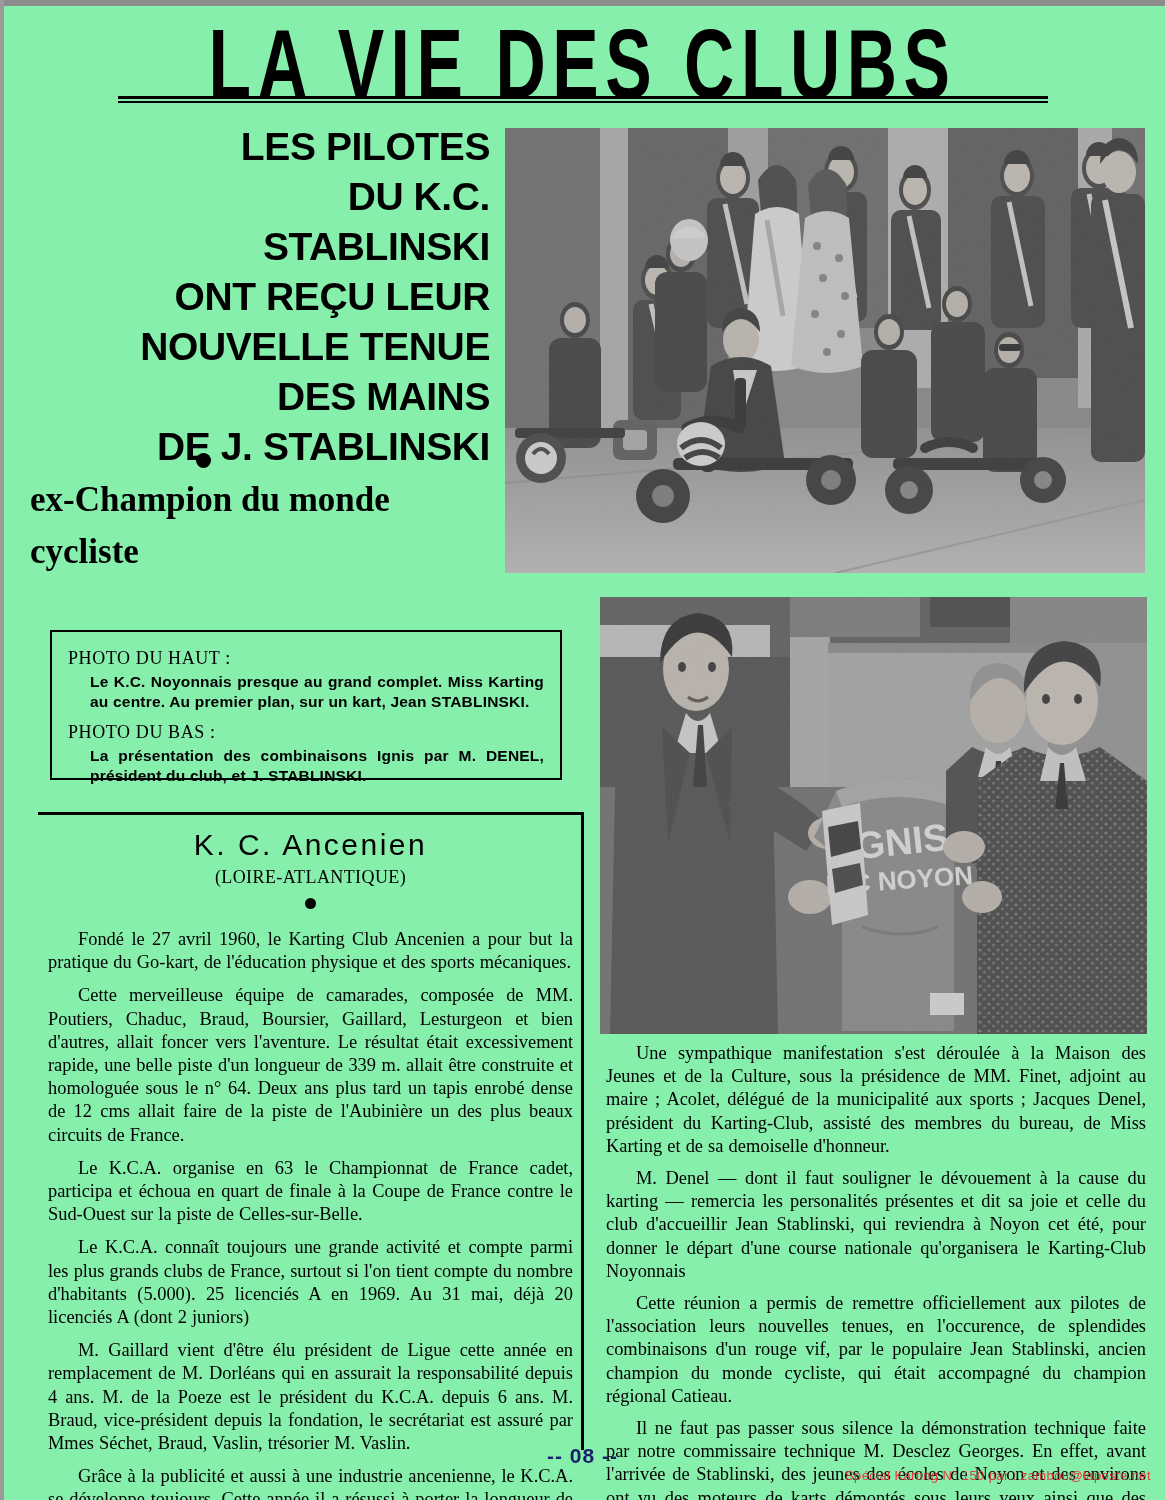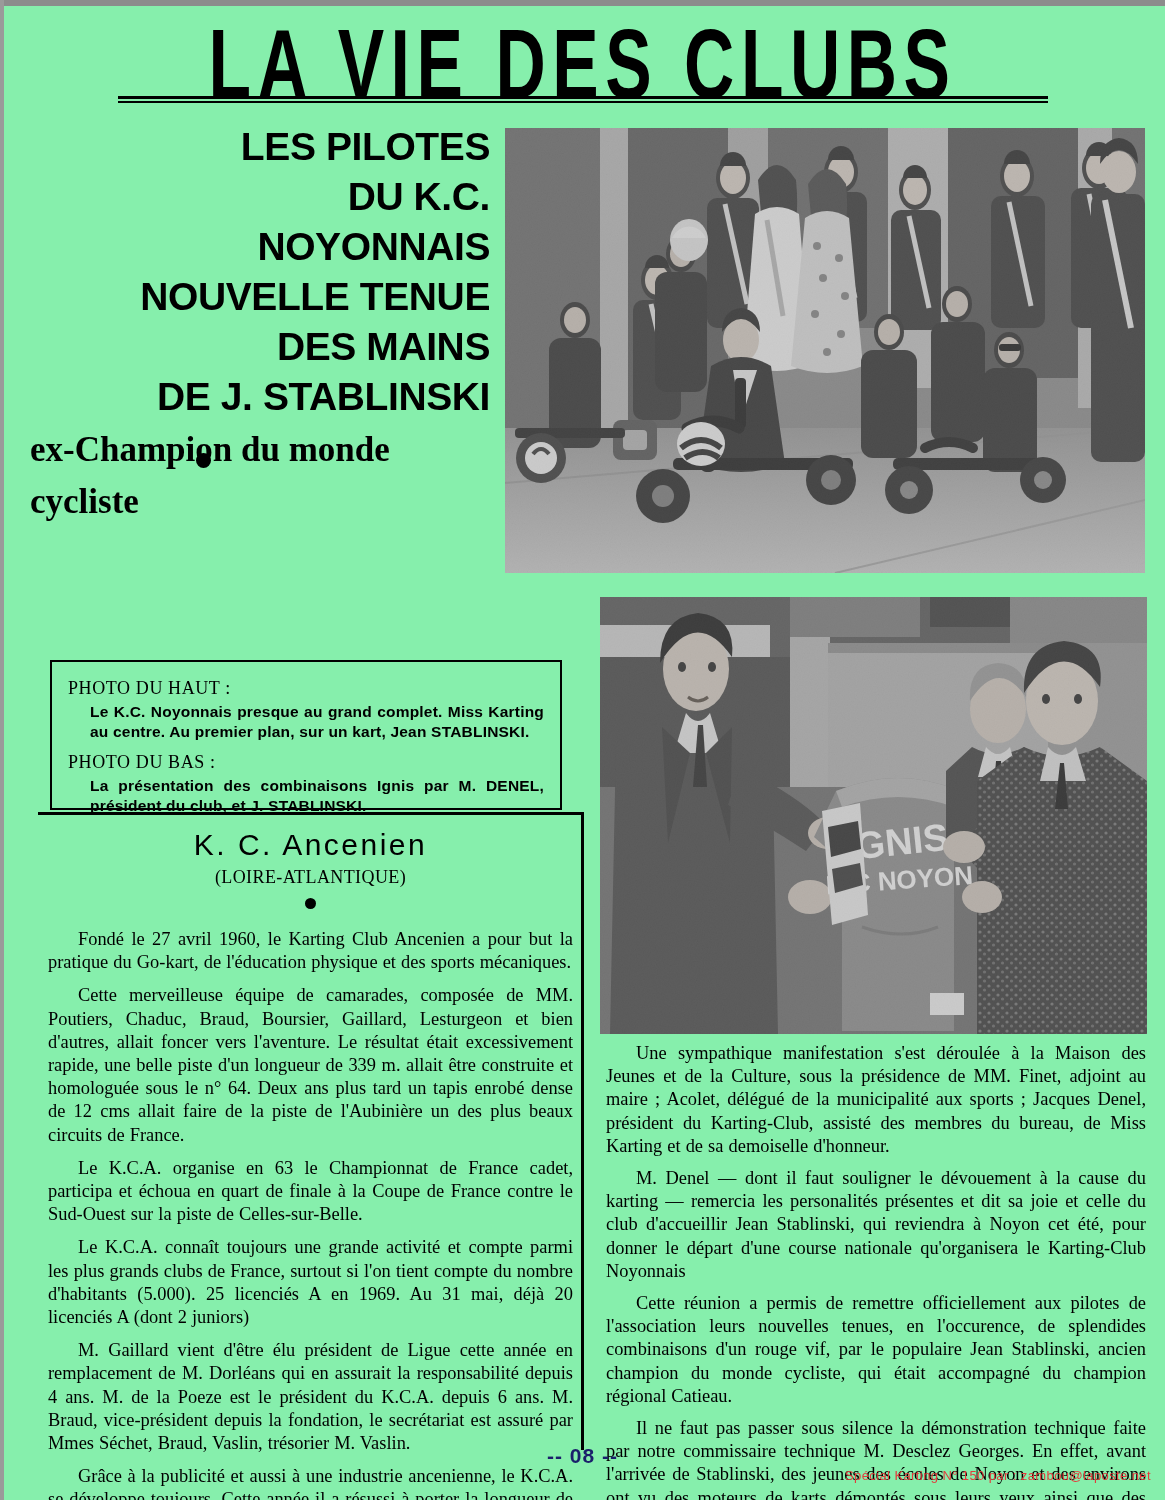--- a/index.html
+++ b/index.html
@@ -120,21 +120,21 @@
     left: 600px;
     top: 597px;
     width: 547px;
     height: 437px;
   }
 
   
   .caption-box {
     position: absolute;
     left: 50px;
-    top: 660px;
+    top: 630px;
     width: 512px;
     height: 150px;
     border: 2px solid #000;
     box-sizing: border-box;
     padding: 14px 16px 10px 16px;
   }
   .caption-label {
     font-family: "Liberation Serif", serif;
     font-size: 18px;
     line-height: 24px;
@@ -262,21 +262,22 @@
   </div>
   <div class="masthead-rule-wrap">
     <div class="masthead-rule-thick"></div>
     <div class="masthead-rule-gap"></div>
     <div class="masthead-rule-thin"></div>
   </div>
 
   <div class="headline">
     <div class="headline-line">LES PILOTES</div>
     <div class="headline-line">DU K.C.</div>
-    <div class="headline-line">NOYONNAIS</div>
+    <div class="headline-line">STABLINSKI</div>
+    <div class="headline-line">ONT REÇU LEUR</div>
     <div class="headline-line">NOUVELLE TENUE</div>
     <div class="headline-line">DES MAINS</div>
     <div class="headline-line">DE J. STABLINSKI</div>
     <div class="headline-sub">ex-Champion du monde</div>
     <div class="headline-sub">cycliste</div>
   </div>
   <div class="headline-dot"></div>
 
   <div class="photo photo-top">
     <svg width="640" height="445" viewBox="0 0 640 445">

